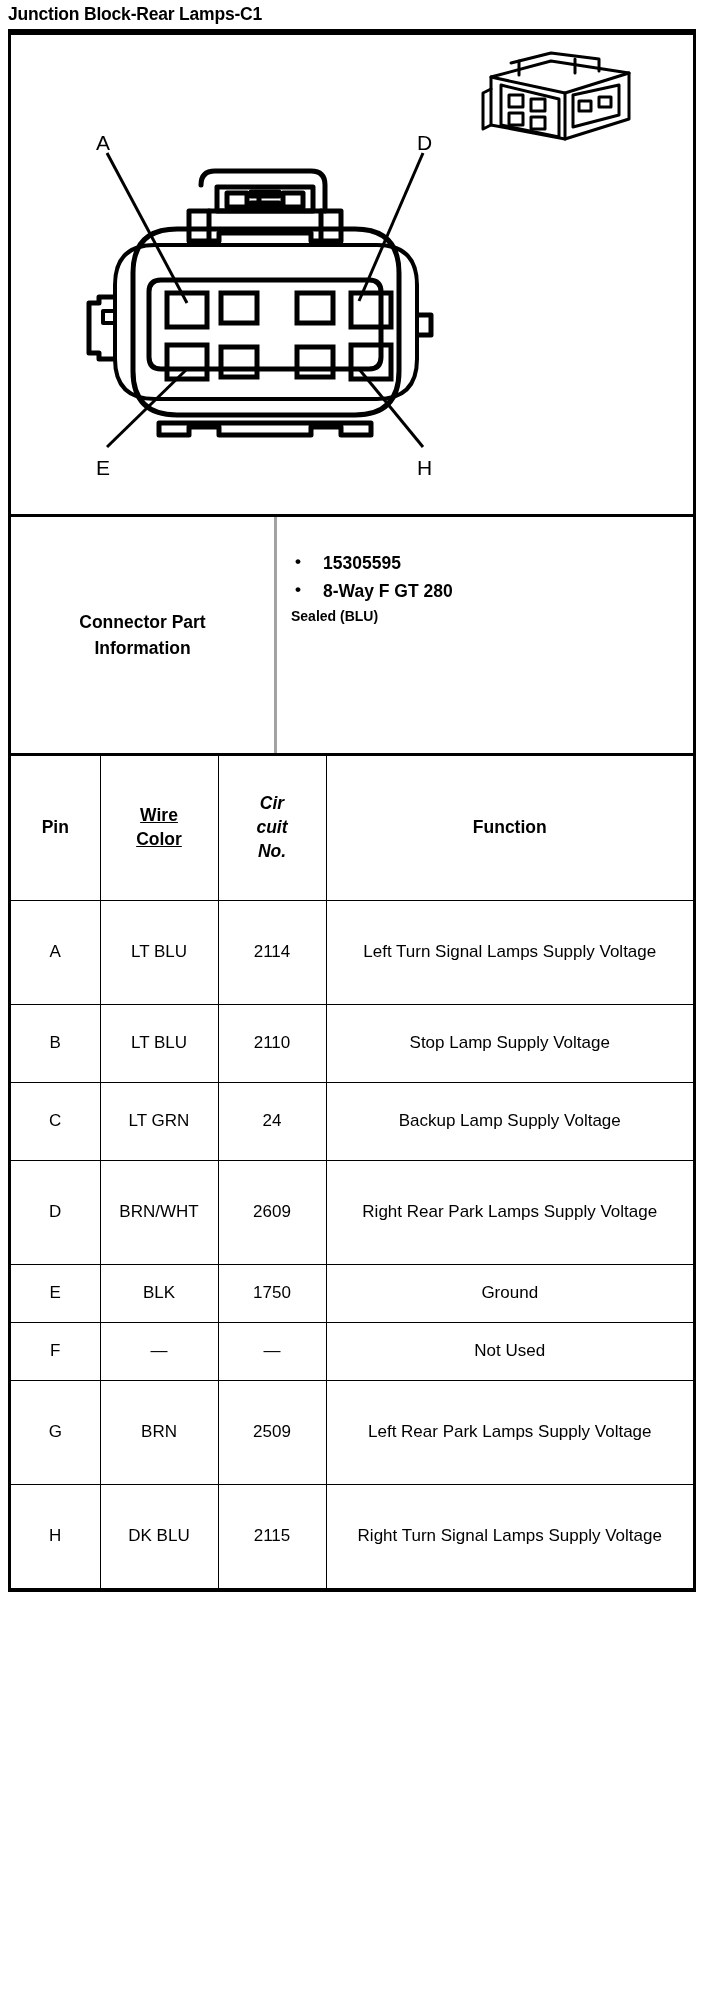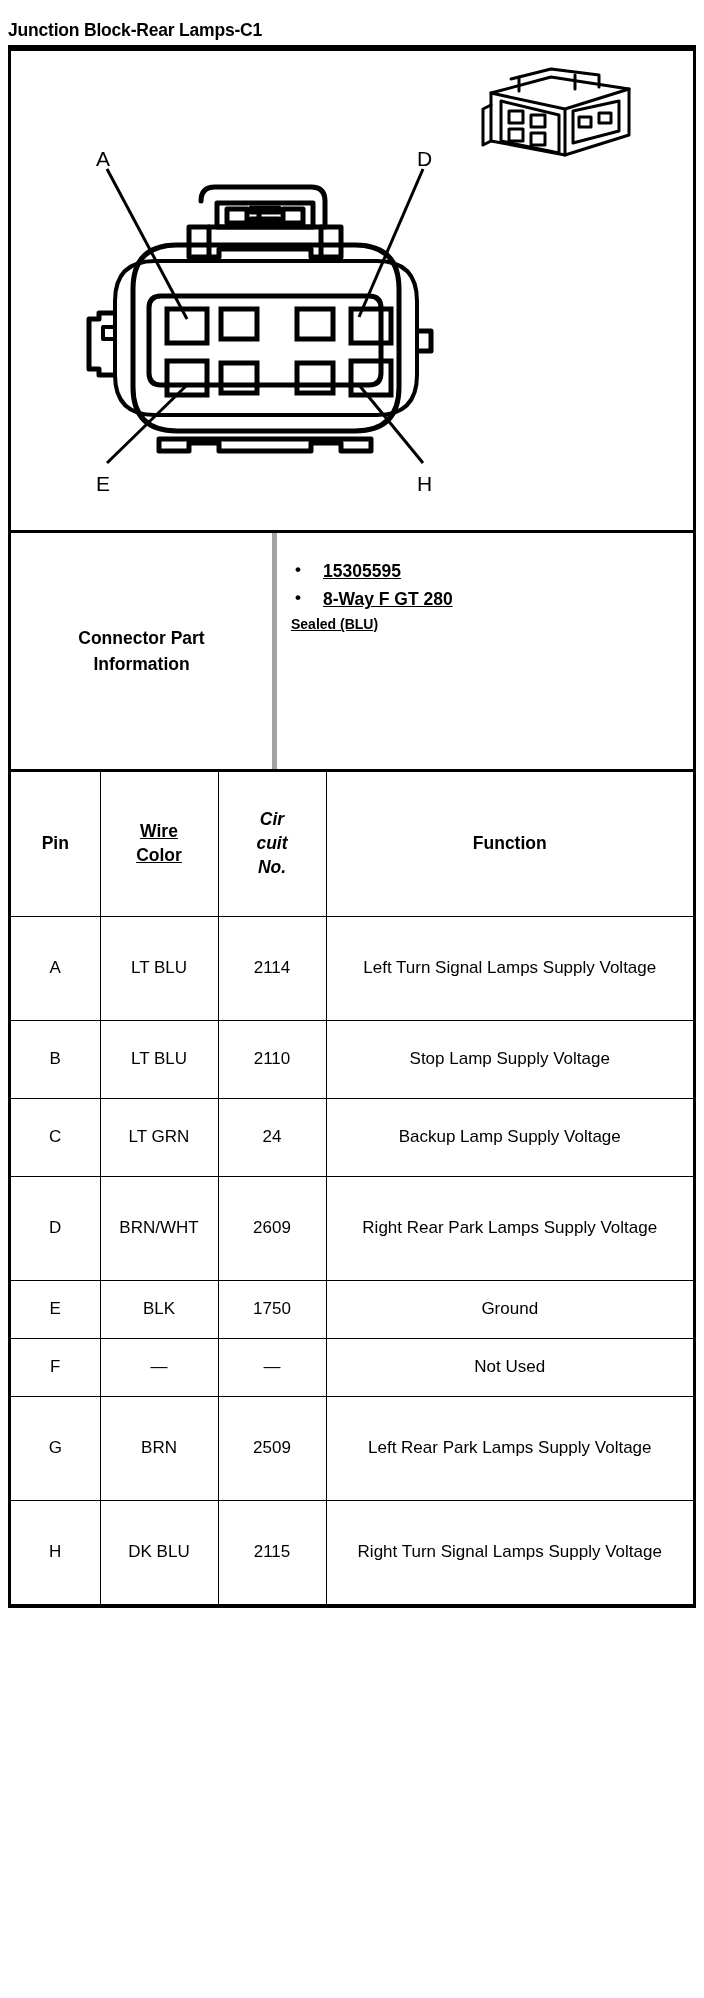--- a/index.html
+++ b/index.html
@@ -9,21 +9,21 @@
     font-family: "Liberation Sans", sans-serif;
     color: #000000;
   }
   body { width: 704px; min-height: 1998px; position: relative; }
 
   
   .page-title {
     font-size: 17.5px;
     font-weight: bold;
     letter-spacing: -0.2px;
-    padding: 20px 0 4px 8px;
+    padding: 4px 0 4px 8px;
     line-height: 1.15;
   }
   .title-rule {
     height: 3px;
     background: #000;
     margin: 1px 8px 0 8px;
   }
 
   
   .doc-frame {
@@ -51,37 +51,36 @@
   }
   .callout.a { left: 85px; top: 97px; }
   .callout.d { left: 406px; top: 97px; }
   .callout.e { left: 85px; top: 422px; }
   .callout.h { left: 406px; top: 422px; }
 
   
   .cpi-row { display: flex; border-bottom: 3px solid #000; }
   .cpi-label-cell {
     width: 266px;
-    border-right: 5px solid #a3a3a3;
+    border-right: 3px solid #a3a3a3;
     display: flex;
     align-items: center;
     justify-content: center;
     padding: 14px 10px;
     min-height: 236px;
   }
   .cpi-label-text {
     font-size: 17.5px;
     font-weight: bold;
     text-align: center;
     line-height: 1.5;
   }
   .cpi-value-cell {
     flex: 1;
-    padding: 24px 10px 16px 14px;
-    text-decoration: underline;
+    padding: 32px 10px 16px 14px;
   }
   .cpi-list { list-style: none; }
   .cpi-list li {
     font-size: 17.5px;
     font-weight: bold;
     line-height: 1.6;
     position: relative;
     padding-left: 32px;
   }
   .cpi-list li::before {

